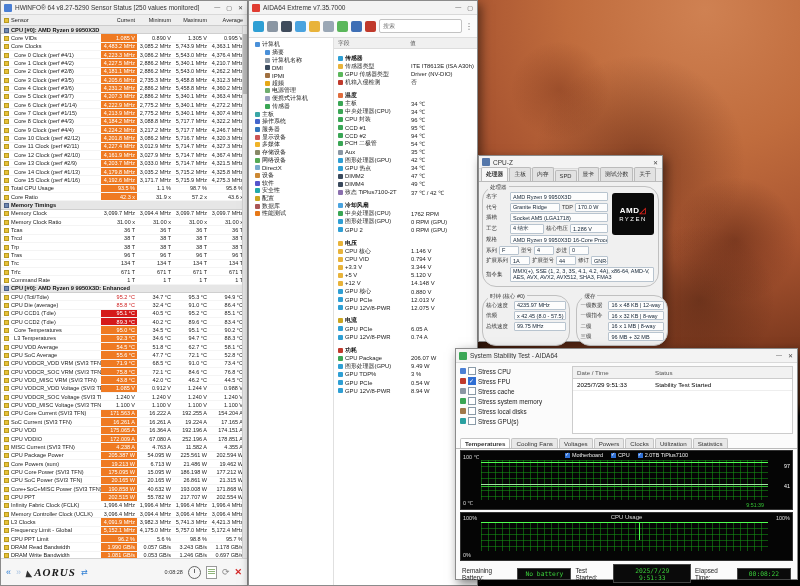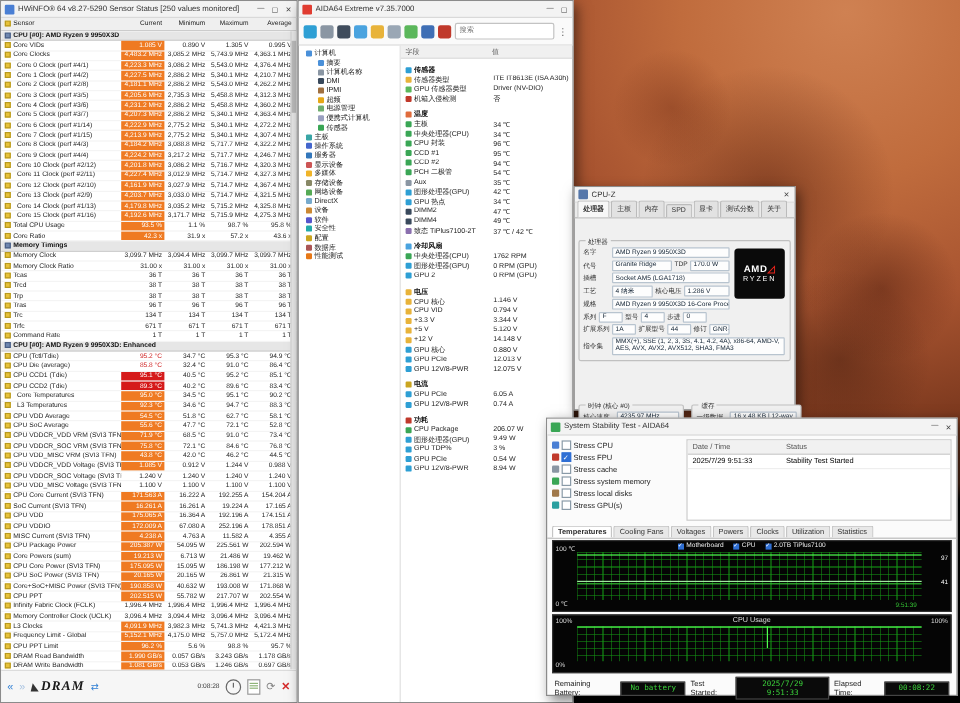--- a/index.html
+++ b/index.html
@@ -68,21 +68,21 @@
   .prow .pic{width:5px;height:5px;border-radius:1px;margin:0 2px 0 4px;flex:none;background:#7aa7cc;}
   .prow .pl{width:66px;flex:none;white-space:nowrap;overflow:hidden;}
   .prow .pv{flex:1;white-space:nowrap;overflow:hidden;}
   .prow.sec{margin-top:5px;font-weight:bold;color:#111;}
   
   #cpuz{left:478px;top:155px;width:185px;height:187px;background:#f0f0f0;display:flex;flex-direction:column;font-size:5.5px;}
   #cpuz .tbar{height:12px;}
   .ctabs{display:flex;height:12px;align-items:flex-end;padding:0 2px;border-bottom:1px solid #bbb;background:#ebebeb;flex:none;}
   .ctab{font-size:5.8px;color:#333;padding:2px 4px;border:1px solid #bbb;border-bottom:none;background:#e2e2e2;margin-right:1px;border-radius:2px 2px 0 0;white-space:nowrap;}
   .ctab.act{background:#f7f7f7;font-weight:bold;}
-  .cgroup{border:1px solid #c0c0c0;border-radius:2px;margin:18px 3px;position:relative;padding:5px 3px 2px;background:#f0f0f0;}
+  .cgroup{border:1px solid #c0c0c0;border-radius:14px;margin:4px 3px;position:relative;padding:5px 3px 2px;background:#f0f0f0;}
   .cgl{position:absolute;top:-3px;left:5px;background:#f0f0f0;padding:0 2px;font-size:5.5px;color:#333;}
   .crow{display:flex;align-items:center;margin-bottom:1.5px;gap:2px;}
   .clbl{color:#333;flex:none;}
   .cbox{background:#fdfdfd;border:1px solid #b8c4cf;border-radius:1px;padding:0.5px 2px;color:#123;white-space:nowrap;overflow:hidden;}
   .grow1{flex:1;}
   .amdlogo{position:absolute;right:4px;top:6px;width:42px;height:42px;background:#0a0a0a;border-radius:3px;color:#fff;display:flex;flex-direction:column;align-items:center;justify-content:center;gap:1px;}
   .amdlogo .a1{font-weight:bold;font-size:8px;letter-spacing:.5px;}
   .amdlogo .a1 b{color:#fff;}
   .amdlogo .a1 i{font-style:normal;color:#e5231b;}
   .amdlogo .a2{font-size:6px;letter-spacing:1.5px;}
@@ -659,21 +659,21 @@
         <span class="hv o">1.081 GB/s</span>
         <span class="hv">0.053 GB/s</span>
         <span class="hv">1.246 GB/s</span>
         <span class="hv">0.697 GB/s</span>
       </div>
 
     </div>
   <div class="hfoot">
     <span class="hfbtn">«</span>
     <span class="hfbtn dim">»</span>
-    <span class="aorus">DRAM</span>
+    <span class="aorus">AORUS</span>
     <span class="arrico">⇄</span>
     <span class="hftime">0:08:28</span>
     <span class="clockico"></span>
     <span class="pageico"></span>
     <span class="refreshico">⟳</span>
     <span class="closex">✕</span>
   </div>
 </div>
 
 <div class="win" id="aida">

